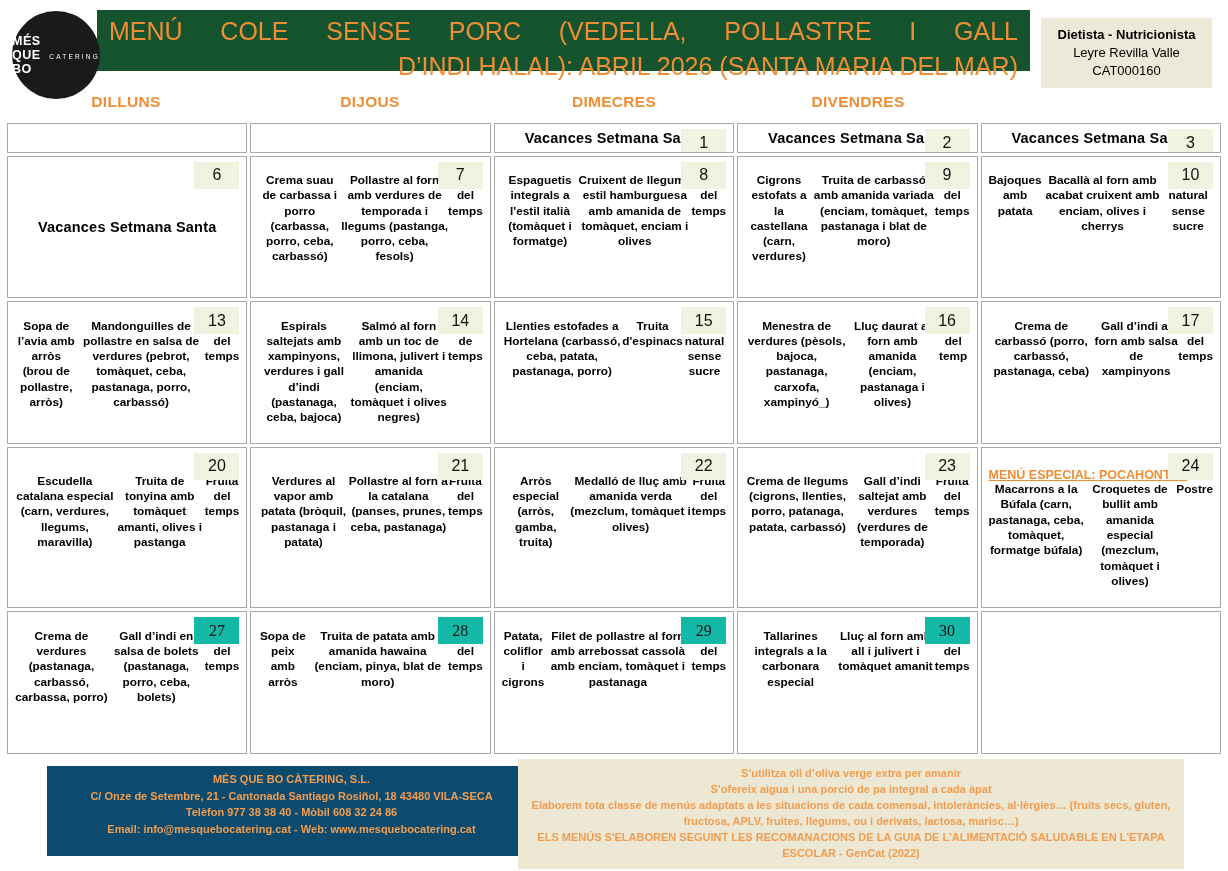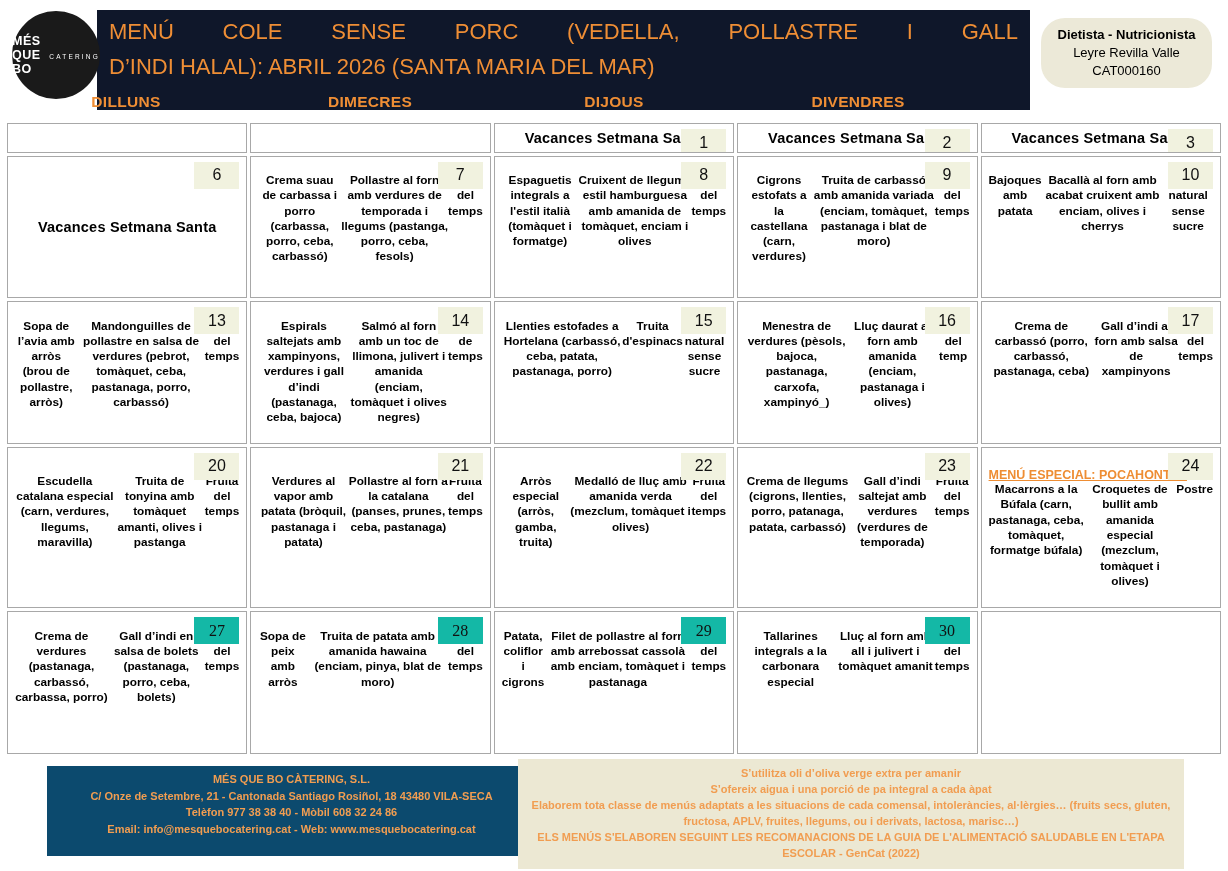--- a/index.html
+++ b/index.html
@@ -12,31 +12,31 @@
   .logo {
     position:absolute; left:12px; top:11px; width:88px; height:88px;
     background:#1a1a1a; border-radius:50%;
     display:flex; flex-direction:row; align-items:center; justify-content:center;
     color:#fff; z-index:2;
   }
   .logo-line1 { font-size:12.5px; font-weight:bold; letter-spacing:0.5px; }
   .logo-line2 { font-size:6.5px; letter-spacing:2.2px; margin-top:3px; }
 
   .banner {
-    position:absolute; left:97px; top:10px; width:933px; height:100px;
-    background:#0f172a; padding:4px 12px; box-sizing:border-box;
-    color:#ef8e35; font-size:22px; line-height:35px; font-weight:500;
+    position:absolute; left:97px; top:10px; width:933px; height:61px;
+    background:#14532d; padding:4px 12px; box-sizing:border-box;
+    color:#ef8e35; font-size:25px; line-height:35px; font-weight:500;
   }
   .title-l1 { text-align:justify; text-align-last:justify; white-space:nowrap; }
-  .title-l2 { text-align:left; white-space:nowrap; }
+  .title-l2 { text-align:right; white-space:nowrap; }
 
   .diet-box {
     position:absolute; left:1041px; top:18px; width:171px; height:70px;
     background:#ece9d8; display:flex; flex-direction:column; align-items:center;
-    justify-content:center; font-size:13px; line-height:18px;border-radius:24px;
+    justify-content:center; font-size:13px; line-height:18px;
   }
   .diet-role { font-weight:bold; }
 
   
   .weekdays {
     position:absolute; left:4px; top:93px; width:1220px;
     display:grid; grid-template-columns:repeat(5,1fr);
   }
   .weekday {
     text-align:center; color:#ef8e35; font-weight:bold; font-size:15.5px;
@@ -103,22 +103,22 @@
   </div>
 
   <div class="diet-box">
     <div class="diet-role">Dietista - Nutricionista</div>
     <div>Leyre Revilla Valle</div>
     <div>CAT000160</div>
   </div>
 
   <div class="weekdays">
     <div class="weekday">DILLUNS</div>
+    <div class="weekday">DIJOUS</div>
     <div class="weekday">DIMECRES</div>
-    <div class="weekday">DIJOUS</div>
     <div class="weekday">DIVENDRES</div>
   </div>
 
   <table class="cal">
     <tbody>
         <tr>
       <td class="cell"></td>
       <td class="cell"></td>
       <td class="cell">
         <span class="badge">1</span>

